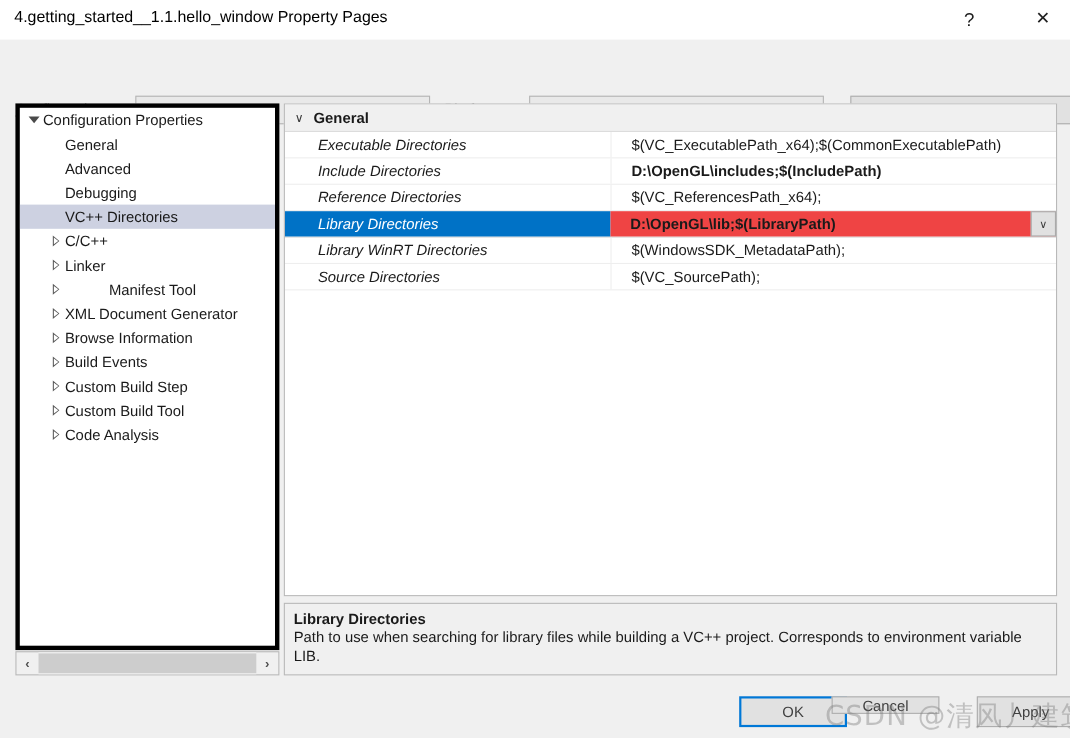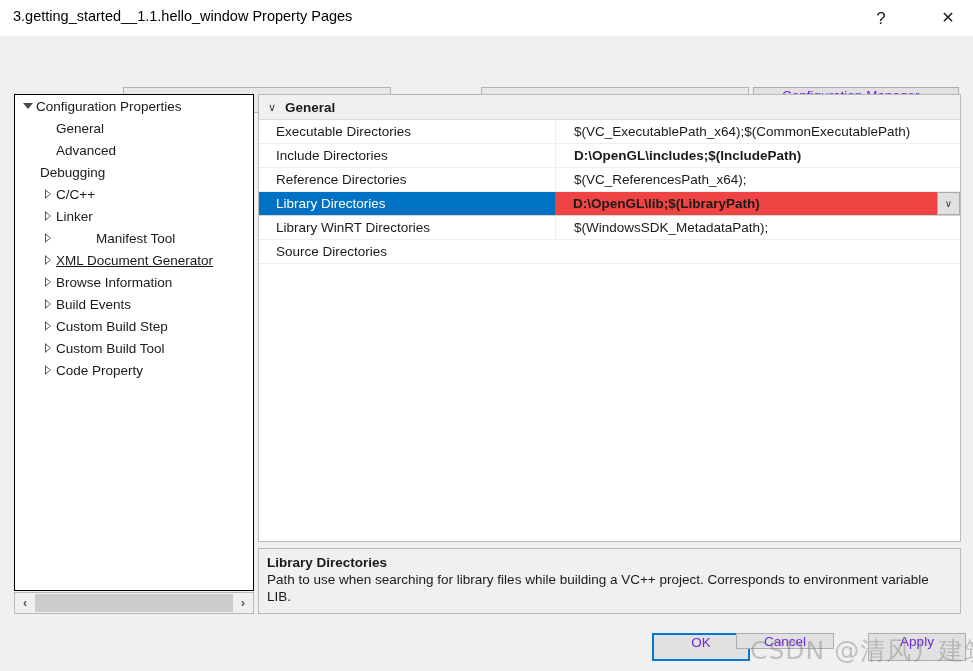--- a/index.html
+++ b/index.html
@@ -51,29 +51,29 @@
     white-space: nowrap; overflow: hidden; flex: 1;
   }
   .combo .chev {
     width: 26px; display: flex; align-items: center; justify-content: center;
     color: #3a3a3a; font-size: 11px;
   }
 
   .btn {
     position: absolute;
     background: #e1e1e1; border: 1px solid #adadad;
-    display: flex; justify-content: center;
-    font-size: 13.5px; color: #6d28d9; white-space: nowrap;
+    display: flex; align-items: center; justify-content: center;
+    font-size: 13.5px; color: #404040; white-space: nowrap; margin-left: 20px;
   }
   #cfgmgr-btn { left: 753px; top: 51px; width: 206px; height: 26px; }
 
   
   .tree-panel {
     position: absolute; left: 14px; top: 94px; width: 240px; height: 497px;
-    background: #ffffff; border: 1px solid #000000;
+    background: #ffffff; border: 4px solid #000000;
     overflow: hidden;
   }
   .tree-item {
     height: 22px; display: flex; align-items: center;
     font-size: 13.5px; color: #1a1a1a; white-space: nowrap;
     padding-left: 4px;
   }
   .tree-item.sel { background: #cdd1e1; }
   .arrow {
     width: 17px; display: inline-flex; align-items: center; justify-content: center;
@@ -133,23 +133,24 @@
     font-size: 11px; color: #3a3a3a; font-weight: normal;
   }
   .prow {
     height: 24px; display: flex; align-items: stretch;
     border-bottom: 1px solid #eeeeee;
     position: relative;
   }
   .pname {
     width: 296px; flex: none;
     display: flex; align-items: center;
-    padding-left: 17px;
+    padding-left: 30px;
     font-size: 13.5px; color: #1a1a1a; white-space: nowrap;
     overflow: hidden;
+    font-style: italic;
   }
   .pval {
     flex: 1; display: flex; align-items: center;
     padding-left: 18px;
     font-size: 13.5px; color: #1a1a1a; white-space: nowrap;
     overflow: hidden;
     border-left: 1px solid #eeeeee;
   }
   .pval.bold { font-weight: bold; }
   .prow.sel .pname { background: #0072c6; color: #ffffff; }
@@ -189,21 +190,21 @@
     font-size: 25px; color: rgba(120,120,120,0.40);
     white-space: nowrap; pointer-events: none;
     font-family: "DejaVu Sans", sans-serif;
     letter-spacing: 1px;
   }
 </style>
 </head>
 <body>
 
 <div class="titlebar">
-  <div class="title-text">3.getting_started__1.1.hello_window Property Pages</div>
+  <div class="title-text">4.getting_started__1.1.hello_window Property Pages</div>
   <div class="title-btn help">?</div>
   <div class="title-btn close">✕</div>
 </div>
 
 <div class="cfgrow">
   <div class="lbl" style="left:14px; top:56px;"><u>C</u>onfiguration:</div>
   <div class="combo" style="left:123px; top:51px; width:268px;">
     <div class="val">Active(Debug)</div>
     <div class="chev">∨</div>
   </div>
@@ -227,43 +228,47 @@
       <span>Configuration Properties</span>
     </div>
     <div class="tree-item" style="padding-left: 24px;">
       <span class="arrow none"></span>
       <span>General</span>
     </div>
     <div class="tree-item" style="padding-left: 24px;">
       <span class="arrow none"></span>
       <span>Advanced</span>
     </div>
-    <div class="tree-item" style="padding-left: 8px;">
+    <div class="tree-item" style="padding-left: 24px;">
       <span class="arrow none"></span>
       <span>Debugging</span>
     </div>
+    <div class="tree-item sel" style="padding-left: 24px;">
+      <span class="arrow none"></span>
+      <span>VC++ Directories</span>
+    </div>
     <div class="tree-item" style="padding-left: 24px;">
       <span class="arrow">
         <span class="tri-right"></span>
       </span>
       <span>C/C++</span>
     </div>
     <div class="tree-item" style="padding-left: 24px;">
       <span class="arrow">
         <span class="tri-right"></span>
       </span>
       <span>Linker</span>
     </div>
     <div class="tree-item" style="padding-left: 24px; gap: 40px;">
       <span class="arrow">
         <span class="tri-right"></span>
       </span>
       <span>Manifest Tool</span>
     </div>
-    <div class="tree-item" style="padding-left: 24px; text-decoration: underline;">
+    <div class="tree-item" style="padding-left: 24px;">
       <span class="arrow">
         <span class="tri-right"></span>
       </span>
       <span>XML Document Generator</span>
     </div>
     <div class="tree-item" style="padding-left: 24px; align-items: center;">
       <span class="arrow">
         <span class="tri-right"></span>
       </span>
       <span>Browse Information</span>
@@ -283,21 +288,21 @@
     <div class="tree-item" style="padding-left: 24px;">
       <span class="arrow">
         <span class="tri-right"></span>
       </span>
       <span>Custom Build Tool</span>
     </div>
     <div class="tree-item" style="padding-left: 24px;">
       <span class="arrow">
         <span class="tri-right"></span>
       </span>
-      <span>Code Property</span>
+      <span>Code Analysis</span>
     </div>
   </div>
 
 <div class="hscroll">
   <div class="hs-arrow">‹</div>
   <div class="hs-track">
     <div class="hs-thumb"></div>
   </div>
   <div class="hs-arrow">›</div>
 </div>
@@ -324,20 +329,21 @@
         <div class="pname">Library Directories</div>
         <div class="pval bold">D:\OpenGL\lib;$(LibraryPath)</div>
         <div class="val-drop">∨</div>
       </div>
       <div class="prow">
         <div class="pname">Library WinRT Directories</div>
         <div class="pval">$(WindowsSDK_MetadataPath);</div>
       </div>
       <div class="prow">
         <div class="pname">Source Directories</div>
+        <div class="pval">$(VC_SourcePath);</div>
       </div>
     </div>
 </div>
 
 <div class="desc-panel">
   <div class="desc-title">Library Directories</div>
   <div class="desc-body">Path to use when searching for library files while building a VC++ project.  Corresponds to environment variable LIB.</div>
 </div>
 
 <div class="btn" id="ok-btn">

